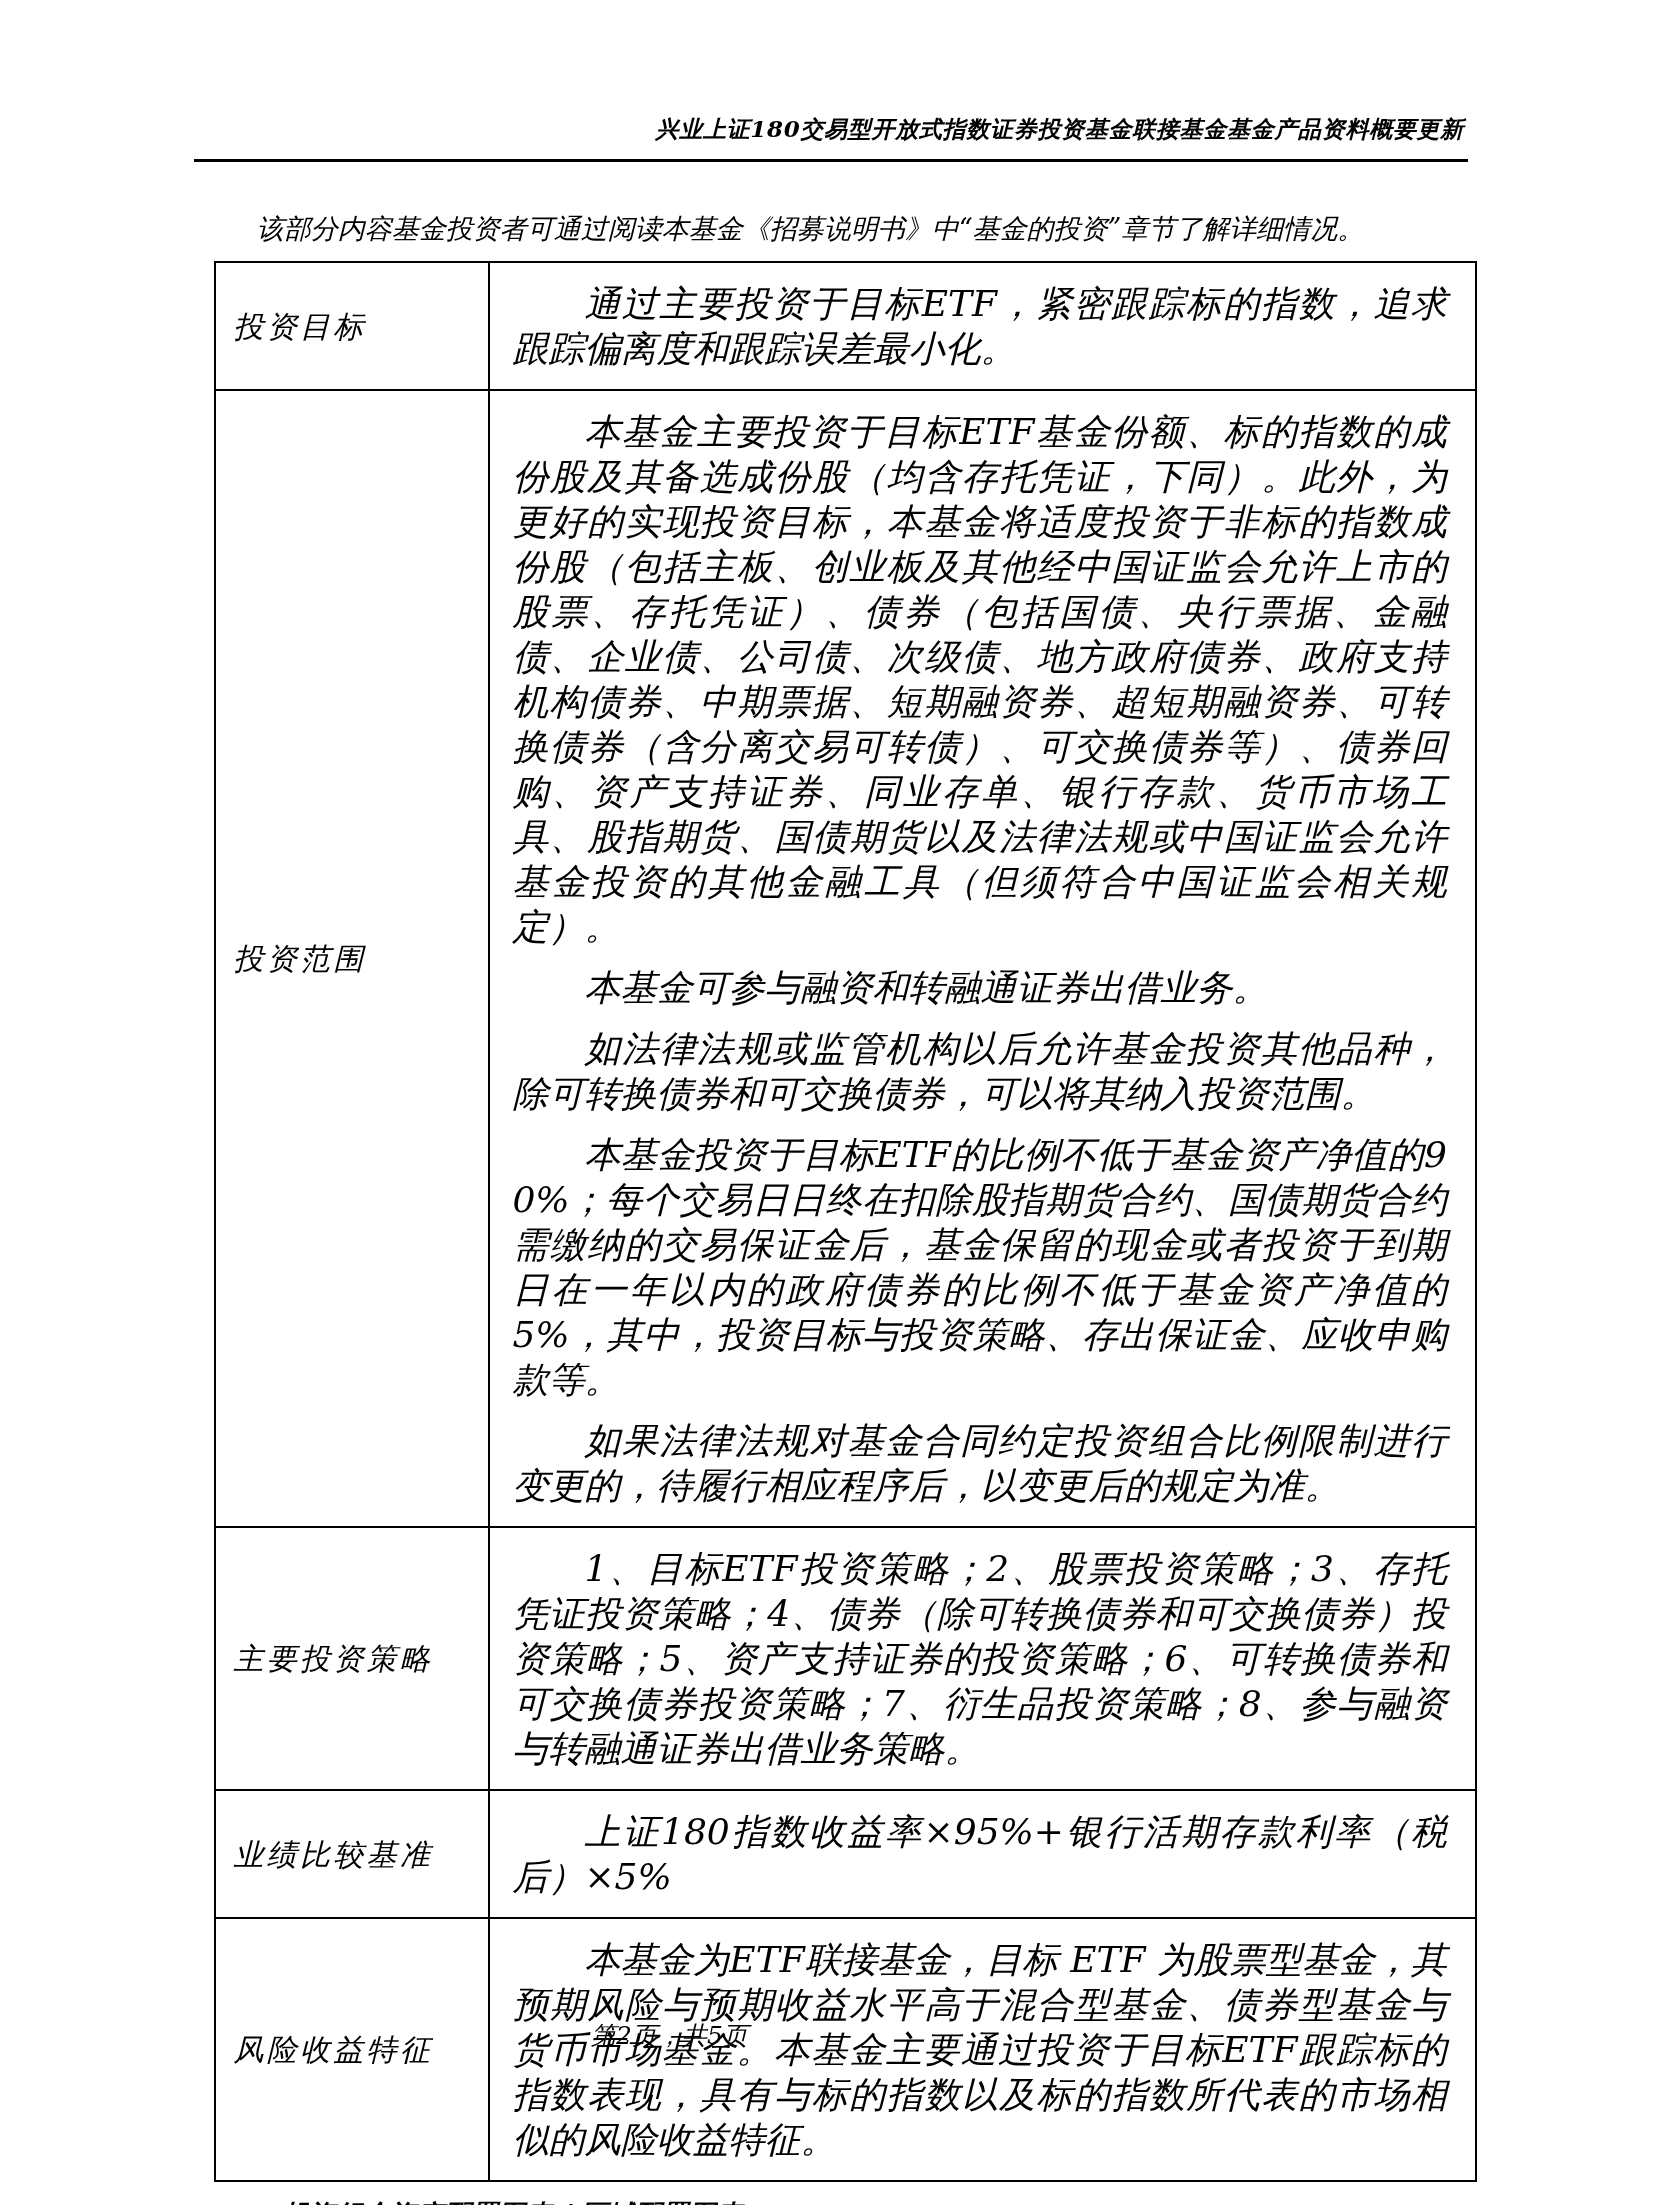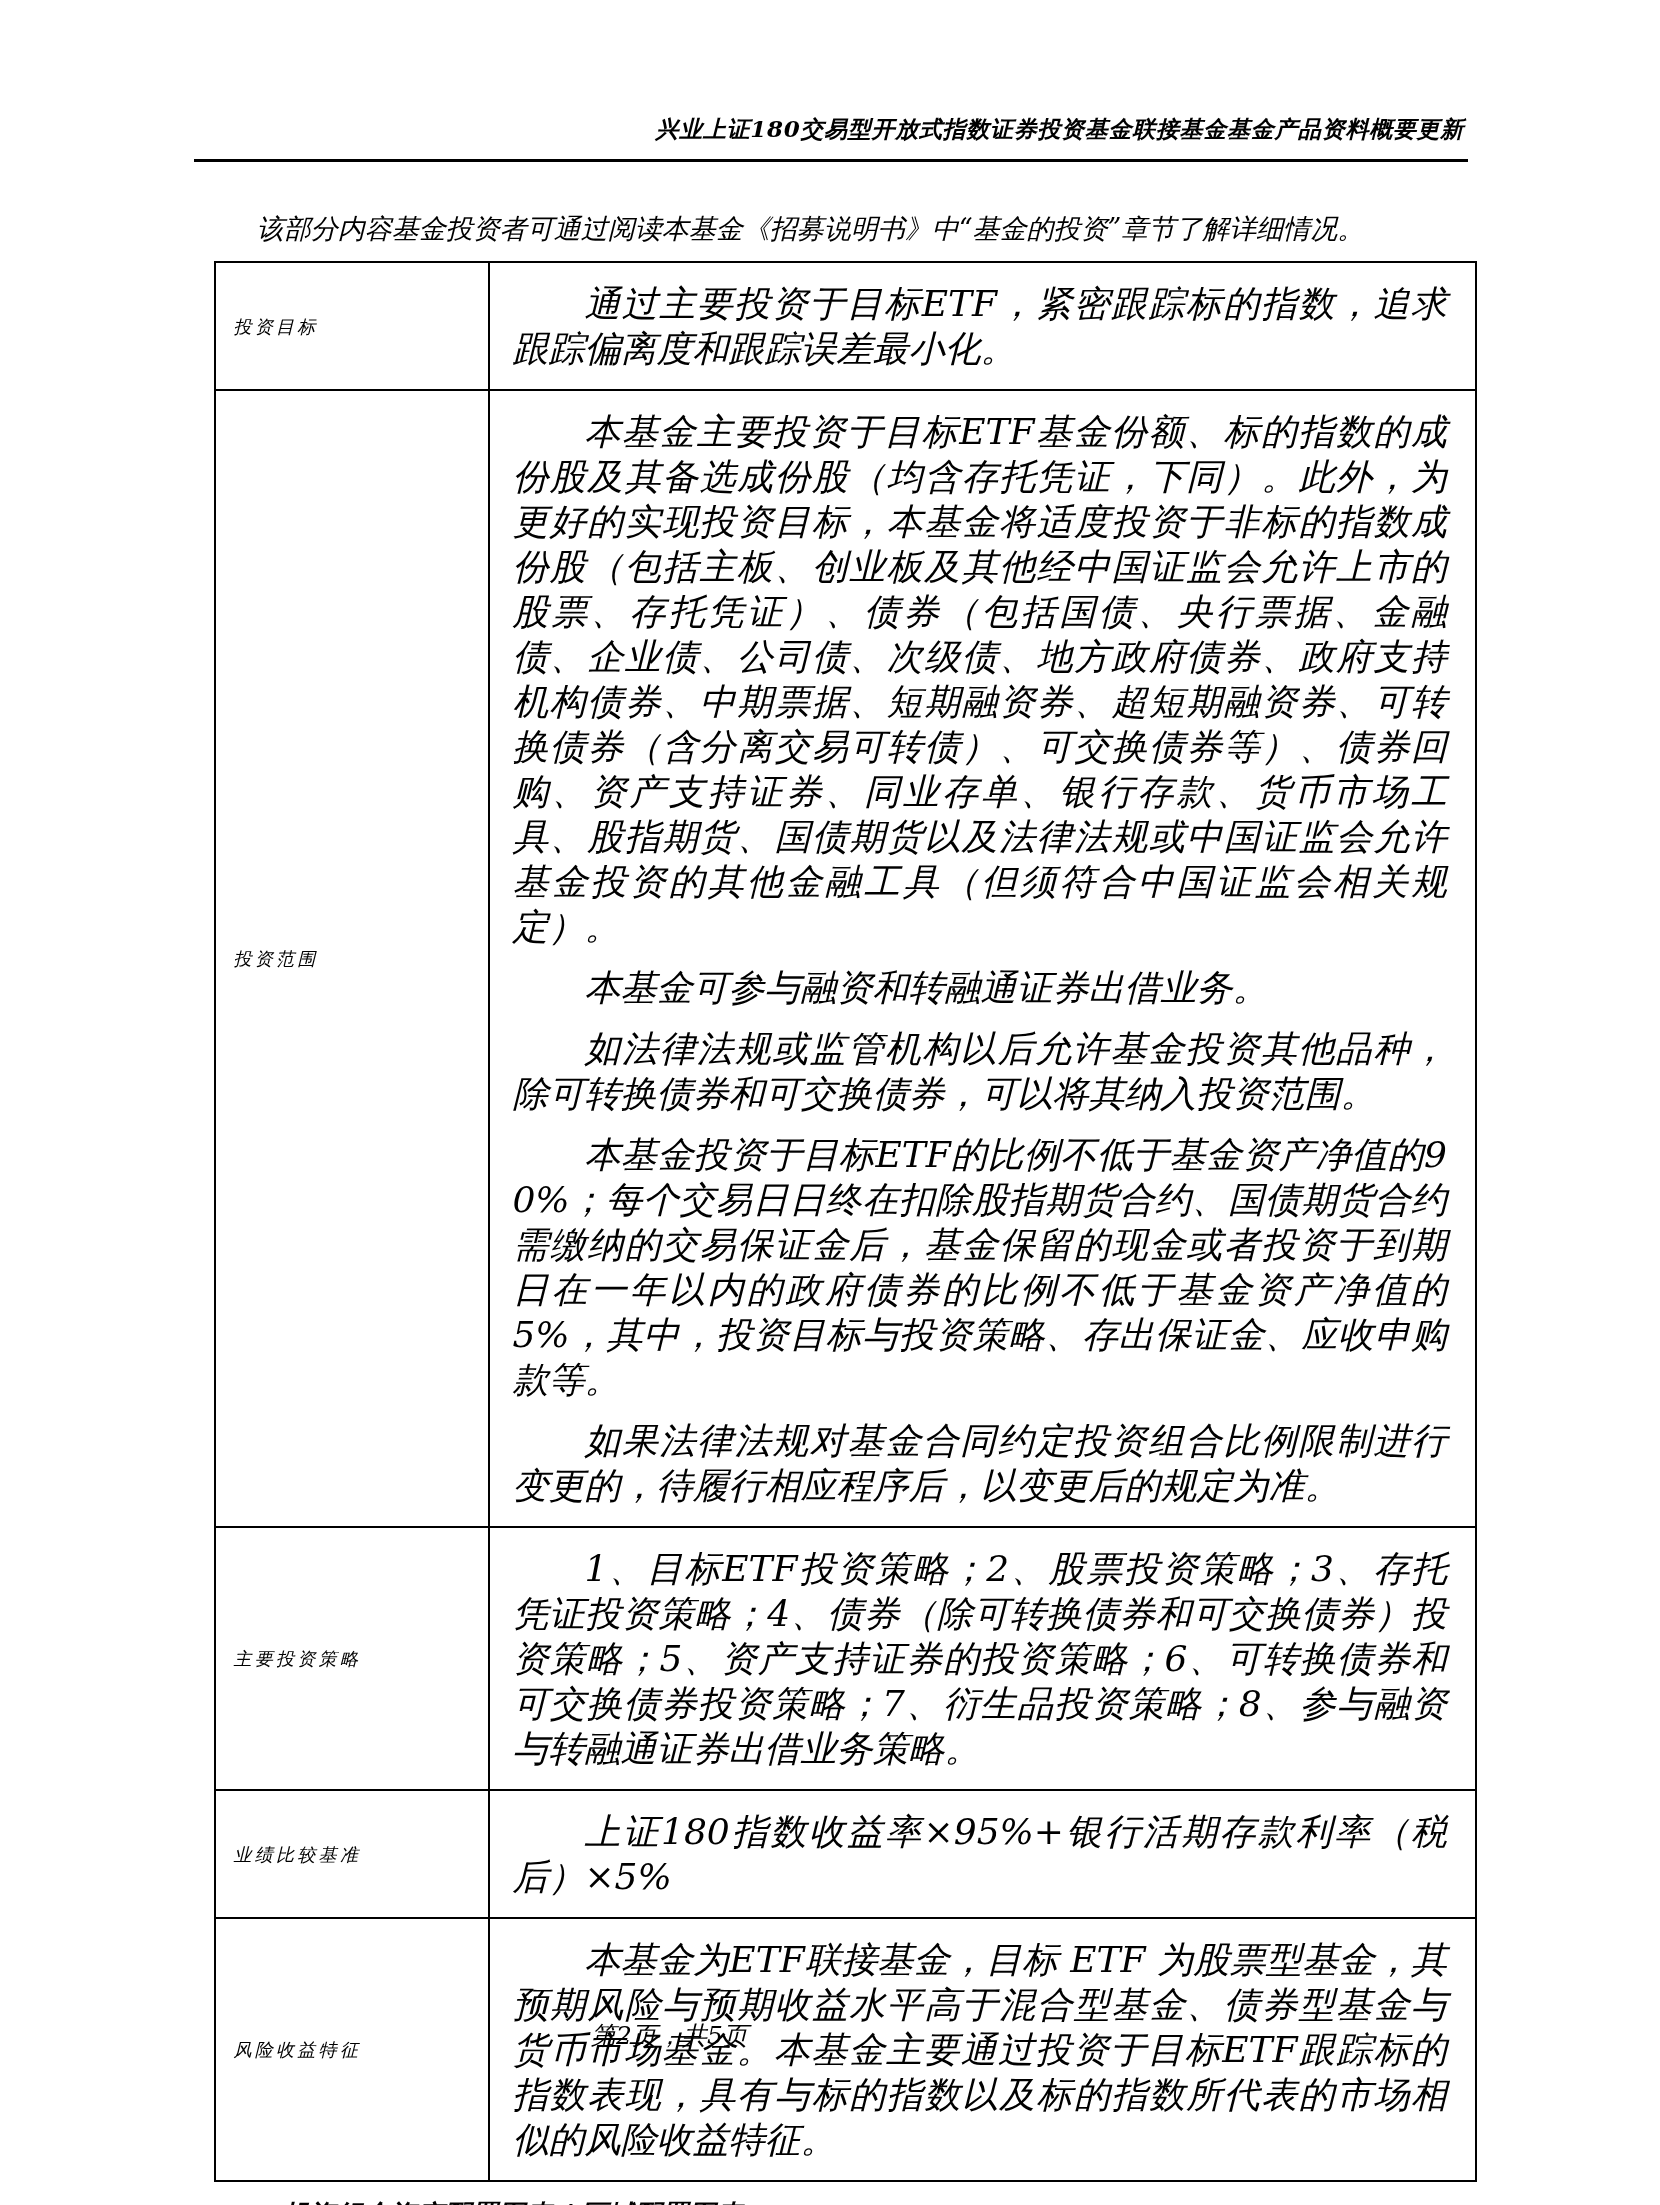--- a/index.html
+++ b/index.html
@@ -59,21 +59,21 @@
     width: 1263px;
     margin: 12px 0 0 20px;
   }
   table.info td {
     border: 2.7px solid #000;
     vertical-align: middle;
   }
   td.lbl {
     width: 249px;
     padding: 2.7px 5.3px 2.7px 17.4px;
-    font-size: 18px;
+    font-size: 30px;
     letter-spacing: 3.3px;
     line-height: 1.5;
   }
   td.val { padding: 2px 12px 2px 6.7px; }
   td.val p {
     margin: 16px;
     font-size: 36px;
     line-height: 45px;
     text-align: justify;
     text-indent: 2em;

